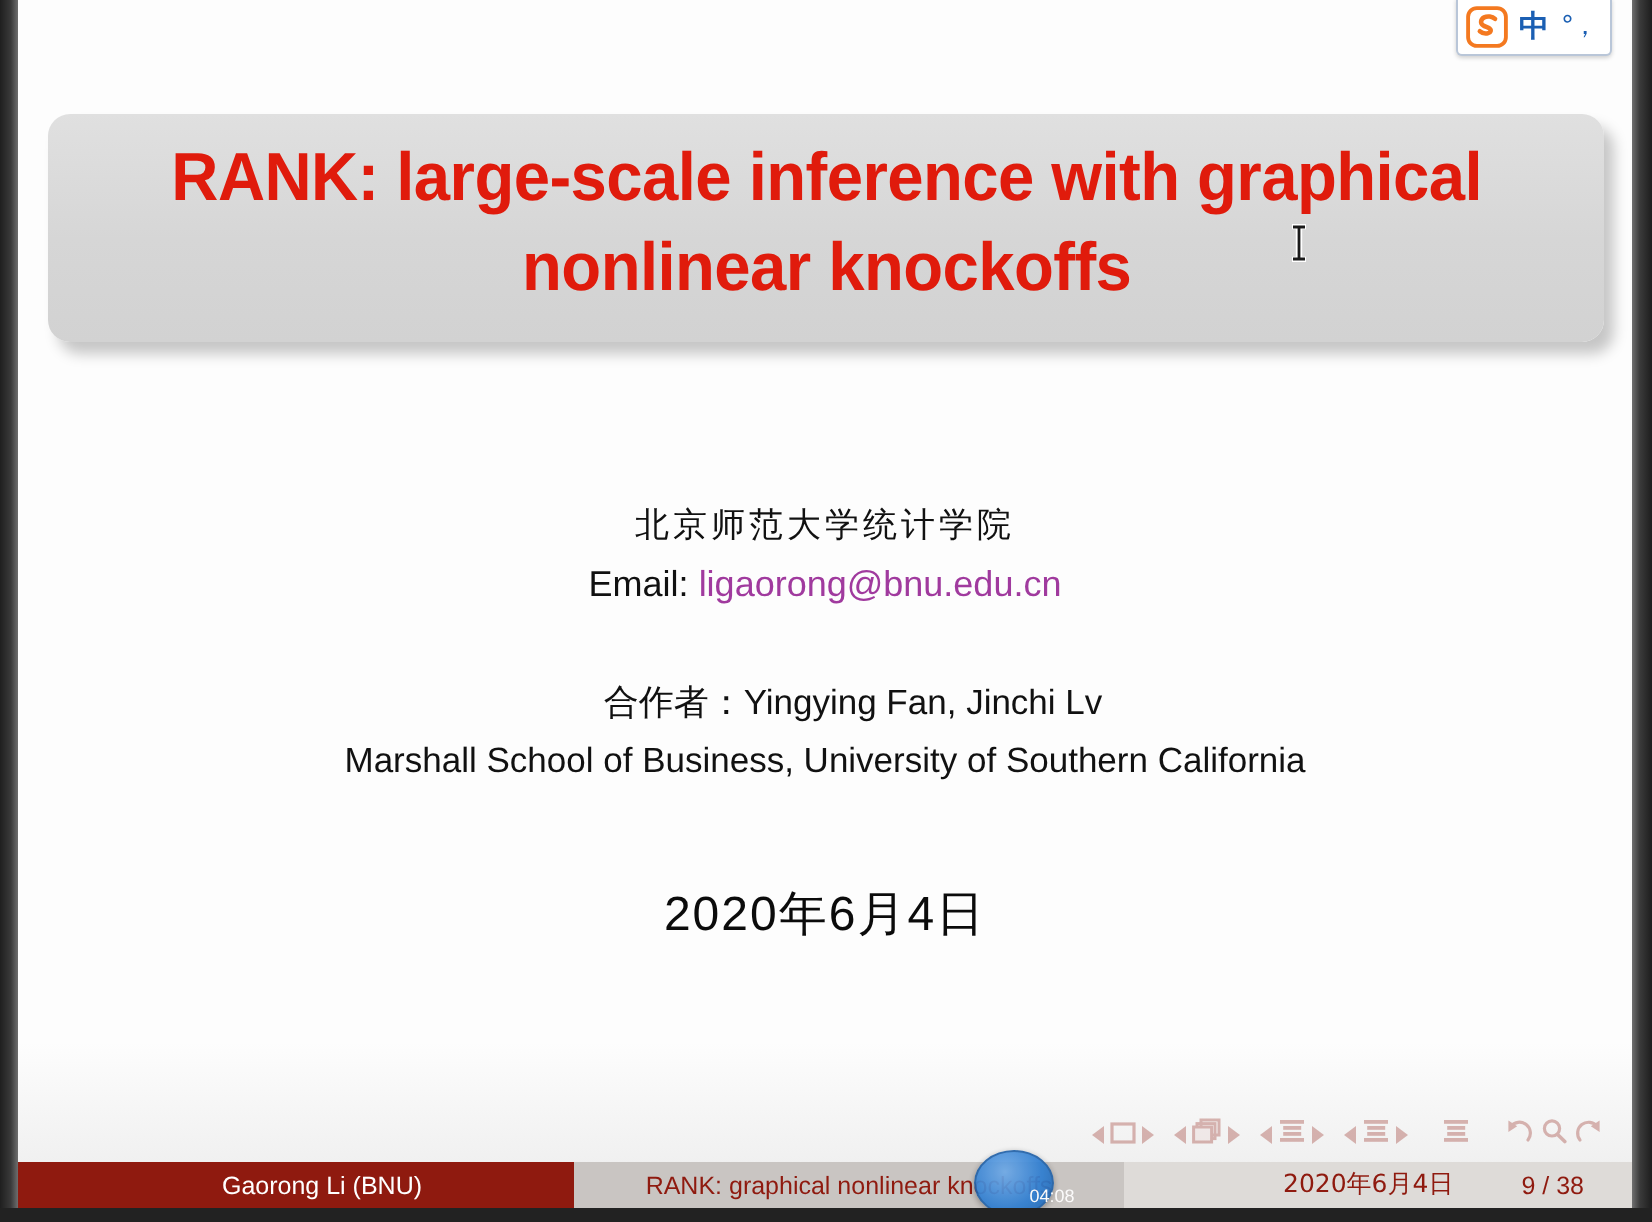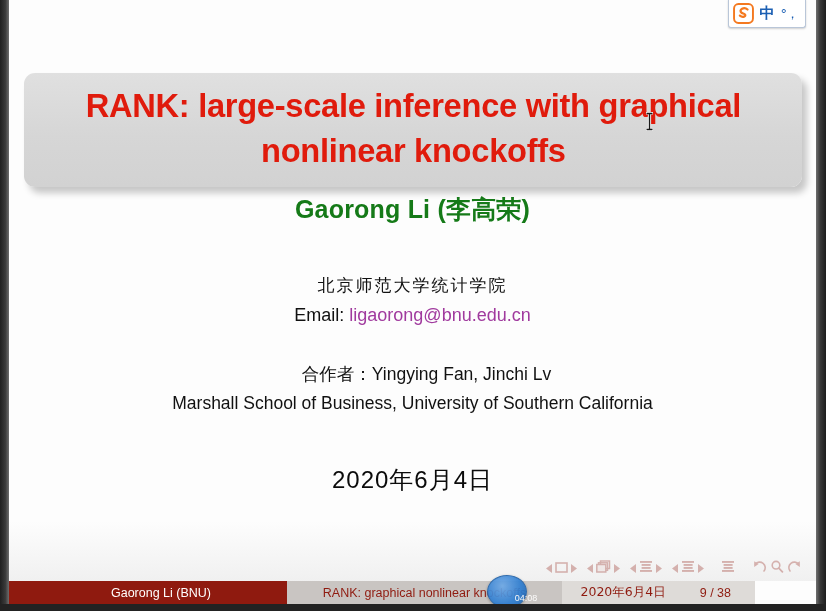--- a/index.html
+++ b/index.html
@@ -86,21 +86,21 @@
     color: #1b5fb3;
     font-size: 13px;
     line-height: 1;
     letter-spacing: -1px;
     font-family: "DejaVu Sans", sans-serif;
   }
 
   
   .title-box {
     position: absolute;
-    left: 15px; top: 73px;
+    left: 15px; top: 57px;
     width: 778px;
     min-height: 105px;
     background: linear-gradient(180deg,#e0e0e0 0%,#d6d6d6 55%,#d2d2d2 100%);
     border-radius: 11px;
     box-shadow: 5px 6px 7px rgba(0,0,0,.22);
     display: flex;
     align-items: center;
     justify-content: center;
     padding: 10px 24px 14px 24px;
   }
@@ -124,21 +124,21 @@
   }
 
   .author {
     color: #157a18;
     font-weight: bold;
     font-size: 25px;
     letter-spacing: .2px;
     margin-top: 8px;
   }
 
-  .affil-block { margin-top: 48px; }
+  .affil-block { margin-top: 66px; }
   .affil-cn {
     font-size: 17px;
     color: #111;
     font-family: "DejaVu Serif", serif;
     letter-spacing: 2px;
   }
   .email-line {
     font-size: 18px;
     color: #111;
     margin-top: 8px;
@@ -182,21 +182,21 @@
   }
   .nav-group { display: flex; align-items: center; gap: 2px; }
   .nav-group + .nav-group { margin-left: 7px; }
   .nav-sep { width: 11px; }
   .nav-ico { display: block; }
 
   
   .footer {
     position: absolute;
     left: 0; bottom: 0;
-    width: 746px;
+    width: 807px;
     height: 23px;
     display: flex;
     font-size: 12.5px;
   }
   .f-left {
     width: 278px;
     background: #8f1a0f;
     color: #ffffff;
     display: flex;
     align-items: center;
@@ -275,21 +275,20 @@
 
     <div class="title-box">
       <div class="title-text">
         <div>RANK: large-scale inference with graphical</div>
         <div>nonlinear knockoffs</div>
       </div>
     </div>
 
     <div class="body-wrap">
 
-      <div class="author">Gaorong Li (李高荣)</div>
 
       <div class="affil-block">
         <div class="affil-cn">北京师范大学统计学院</div>
         <div class="email-line">
           <span>Email:</span>
           <span class="email-addr">ligaorong@bnu.edu.cn</span>
         </div>
       </div>
 
       <div class="collab-block">

